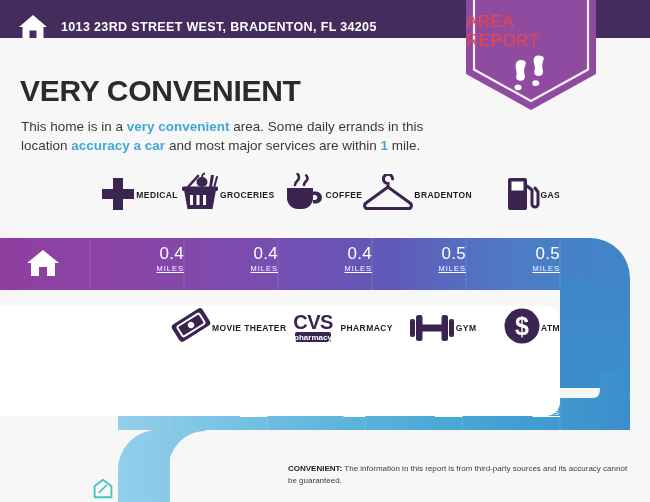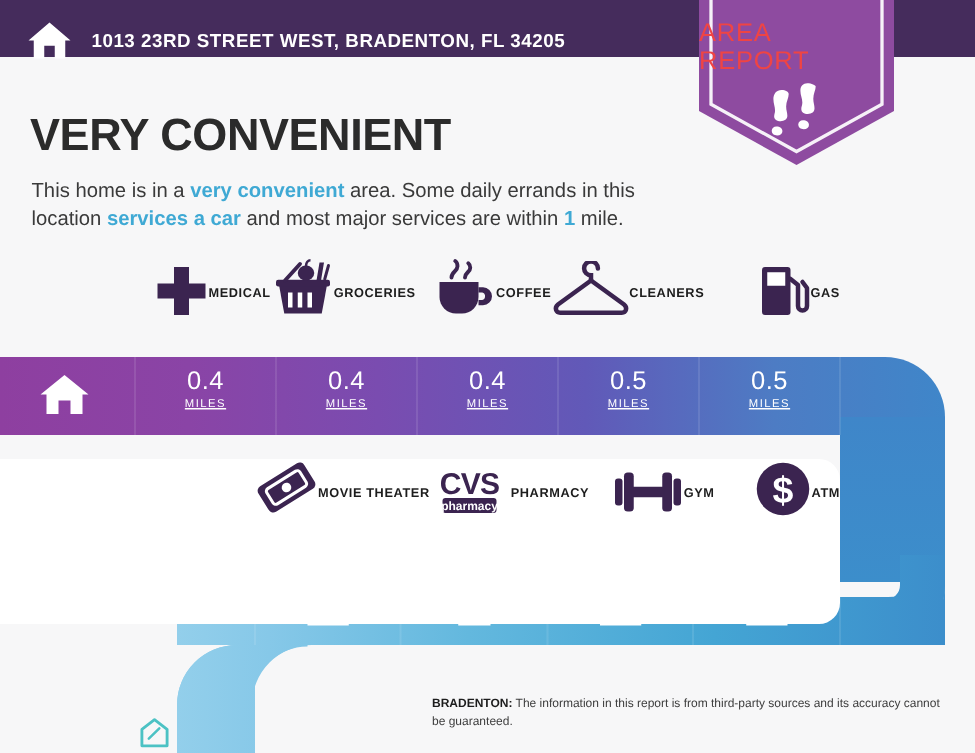--- a/index.html
+++ b/index.html
@@ -125,21 +125,21 @@
     letter-spacing: 0.4px;
     white-space: nowrap;
   }
 
   
   .value-row { position: absolute; display: flex; z-index: 5; }
   .value-row-1 { left: 90px; top: 244px; width: 470px; }
   .value-row-2 { left: 170px; top: 388px; width: 390px; }
   .value-cell {
     flex: 1 1 0;
-    text-align: center;
+    text-align: right;
     color: #ffffff;
   }
   .value-num {
     font-size: 17px;
     font-weight: 400;
     line-height: 19px;
     letter-spacing: 0.3px;
   }
   .value-unit {
     font-size: 7.5px;
@@ -276,21 +276,21 @@
       <path d="M69.3,80.2 c-1.8,0 -3.1,1.1 -3.1,2.8 c0,1.9 1.5,3.1 3.6,3.1 c2.1,0 3.5,-1 3.5,-2.8 C73.3,81.4 71.7,80.2 69.3,80.2 Z"></path>
     </g>
   </svg>
   <div class="badge-text">
     <span>AREA</span><br>
     <span>REPORT</span>
   </div>
 </div>
 
 <div class="title">VERY CONVENIENT</div>
-<div class="desc"><span>This home is in a </span><span class="hl">very convenient</span><span> area. Some daily errands in this location </span><span class="hl">services a car</span><span> and most major services are within </span><span class="hl">1</span><span> mile.</span></div>
+<div class="desc"><span>This home is in a </span><span class="hl">very convenient</span><span> area. Some daily errands in this location </span><span class="hl">accuracy a car</span><span> and most major services are within </span><span class="hl">1</span><span> mile.</span></div>
 
 <div class="icon-row icon-row-1">
   <div class="icon-cell">
     <div class="icon-glyph">
       <svg width="36" height="36" viewBox="0 0 36 36">
           <path d="M13,2 L23,2 L23,13 L34,13 L34,23 L23,23 L23,34 L13,34 L13,23 L2,23 L2,13 L13,13 Z" fill="#3b2450"></path>
         </svg>
     </div>
     <div class="icon-label">MEDICAL</div>
   </div>
@@ -324,21 +324,21 @@
     </div>
     <div class="icon-label">COFFEE</div>
   </div>
   <div class="icon-cell">
     <div class="icon-glyph">
       <svg width="52" height="38" viewBox="0 0 52 38">
         <path d="M26,13 L4,29 C1.5,31 2.5,34.5 5.5,34.5 L46.5,34.5 C49.5,34.5 50.5,31 48,29 Z" fill="none" stroke="#3b2450" stroke-width="3"></path>
         <path d="M26,13 L26,9.5 A4.6,4.6 0 1,1 30.6,5" fill="none" stroke="#3b2450" stroke-width="3" stroke-linecap="round"></path>
       </svg>
     </div>
-    <div class="icon-label">CLEANERS</div>
+    <div class="icon-label">BRADENTON</div>
   </div>
   <div class="icon-cell">
     <div class="icon-glyph">
       <svg width="34" height="38" viewBox="0 0 34 38">
         <rect x="2" y="4" width="19" height="32" rx="2" fill="#3b2450"></rect>
         <rect x="5.5" y="7.5" width="12" height="9" fill="#ffffff"></rect>
         <path d="M21,12 L26,16 L26,30 A3,3 0 0,0 32,30 L32,18 L29,14" fill="none" stroke="#3b2450" stroke-width="3" stroke-linecap="round" stroke-linejoin="round"></path>
       </svg>
     </div>
     <div class="icon-label">GAS</div>
@@ -437,13 +437,13 @@
 </div>
 
 <div class="footer-logo">
   <svg width="20" height="22" viewBox="0 0 20 22">
     <path d="M10,1.8 L18.4,8.2 L18.4,19.2 L1.6,19.2 L1.6,8.2 Z" fill="none" stroke="#4cc2c4" stroke-width="1.9" stroke-linejoin="round"></path>
     <path d="M6.2,14.4 L13.2,7.6" stroke="#4cc2c4" stroke-width="1.7" stroke-linecap="round"></path>
   </svg>
   <div class="footer-logo-text">ListReports</div>
 </div>
 
-<div class="disclaimer"><b>BRADENTON:</b><span> The information in this report is from third-party sources and its accuracy cannot be guaranteed.</span></div>
+<div class="disclaimer"><b>CONVENIENT:</b><span> The information in this report is from third-party sources and its accuracy cannot be guaranteed.</span></div>
 
 </body></html>

